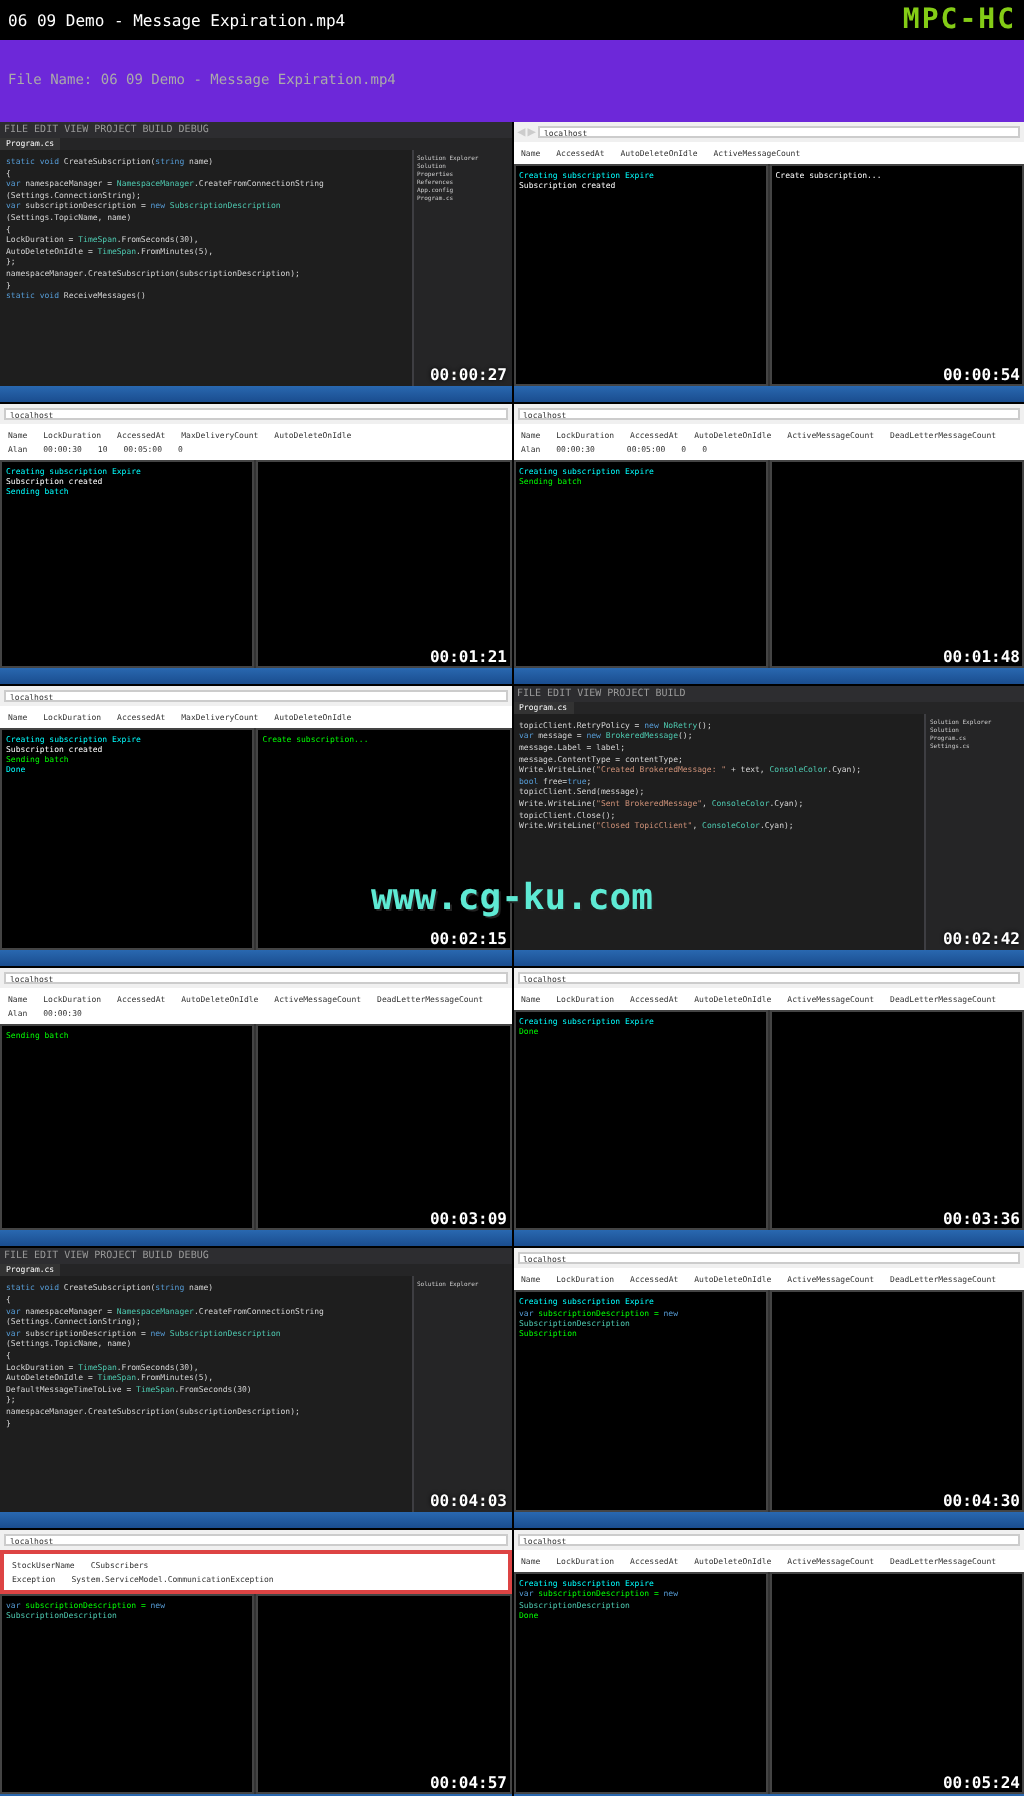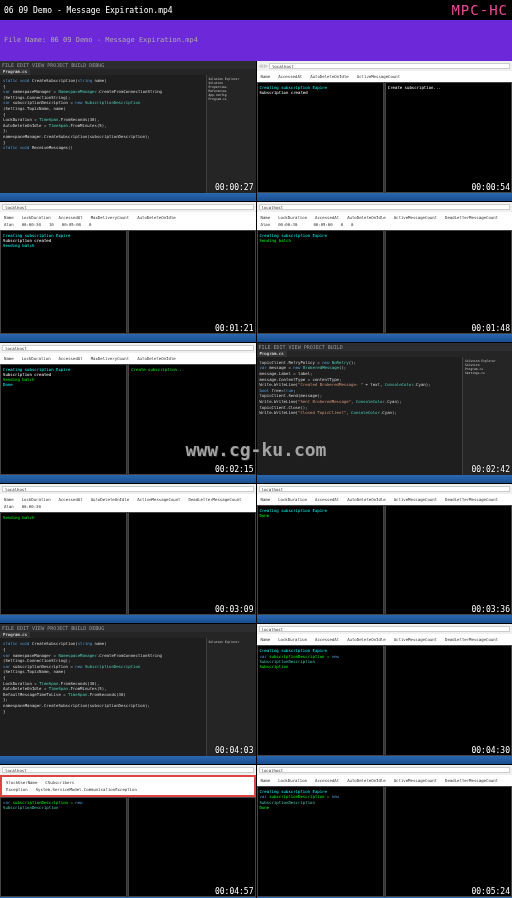--- a/index.html
+++ b/index.html
@@ -17,23 +17,23 @@
   background: #000;
   color: #fff;
   padding: 2px 4px;
   font-size: 8px;
   display: flex;
   justify-content: space-between;
   align-items: center;
 }
 .title-bar .logo {
   font-size: 14px;
-  font-weight: normal;
+  font-weight: bold;
   letter-spacing: 1px;
-  color: #ec4899;
+  color: #84cc16;
 }
 .meta-info {
   background: #6d28d9;
   color: #aaa;
   padding: 16px 4px;
   font-size: 7px;
   line-height: 1.3;
 }
 .thumbs-grid {
   display: grid;
@@ -142,34 +142,34 @@
   display: flex;
   align-items: center;
   padding: 0 2px;
 }
 .timestamp {
   position: absolute;
   bottom: 9px;
   right: 2px;
   color: #fff;
   font-size: 8px;
-  font-weight: normal;
+  font-weight: bold;
   text-shadow: 0 0 2px #000;
 }
 .kw { color: #569cd6; }
 .str { color: #ce9178; }
 .cls { color: #4ec9b0; }
 .watermark {
   position: absolute;
   top: 50%;
   left: 50%;
   transform: translate(-50%, -50%);
   font-size: 18px;
   font-weight: bold;
-  color: #a3a3a3;
+  color: #5eead4;
   text-shadow: 1px 1px 0 #222;
   z-index: 100;
   pointer-events: none;
 }
 </style>
 </head>
 <body>
 
 <div class="title-bar">
   <span>06 09 Demo - Message Expiration.mp4</span>

